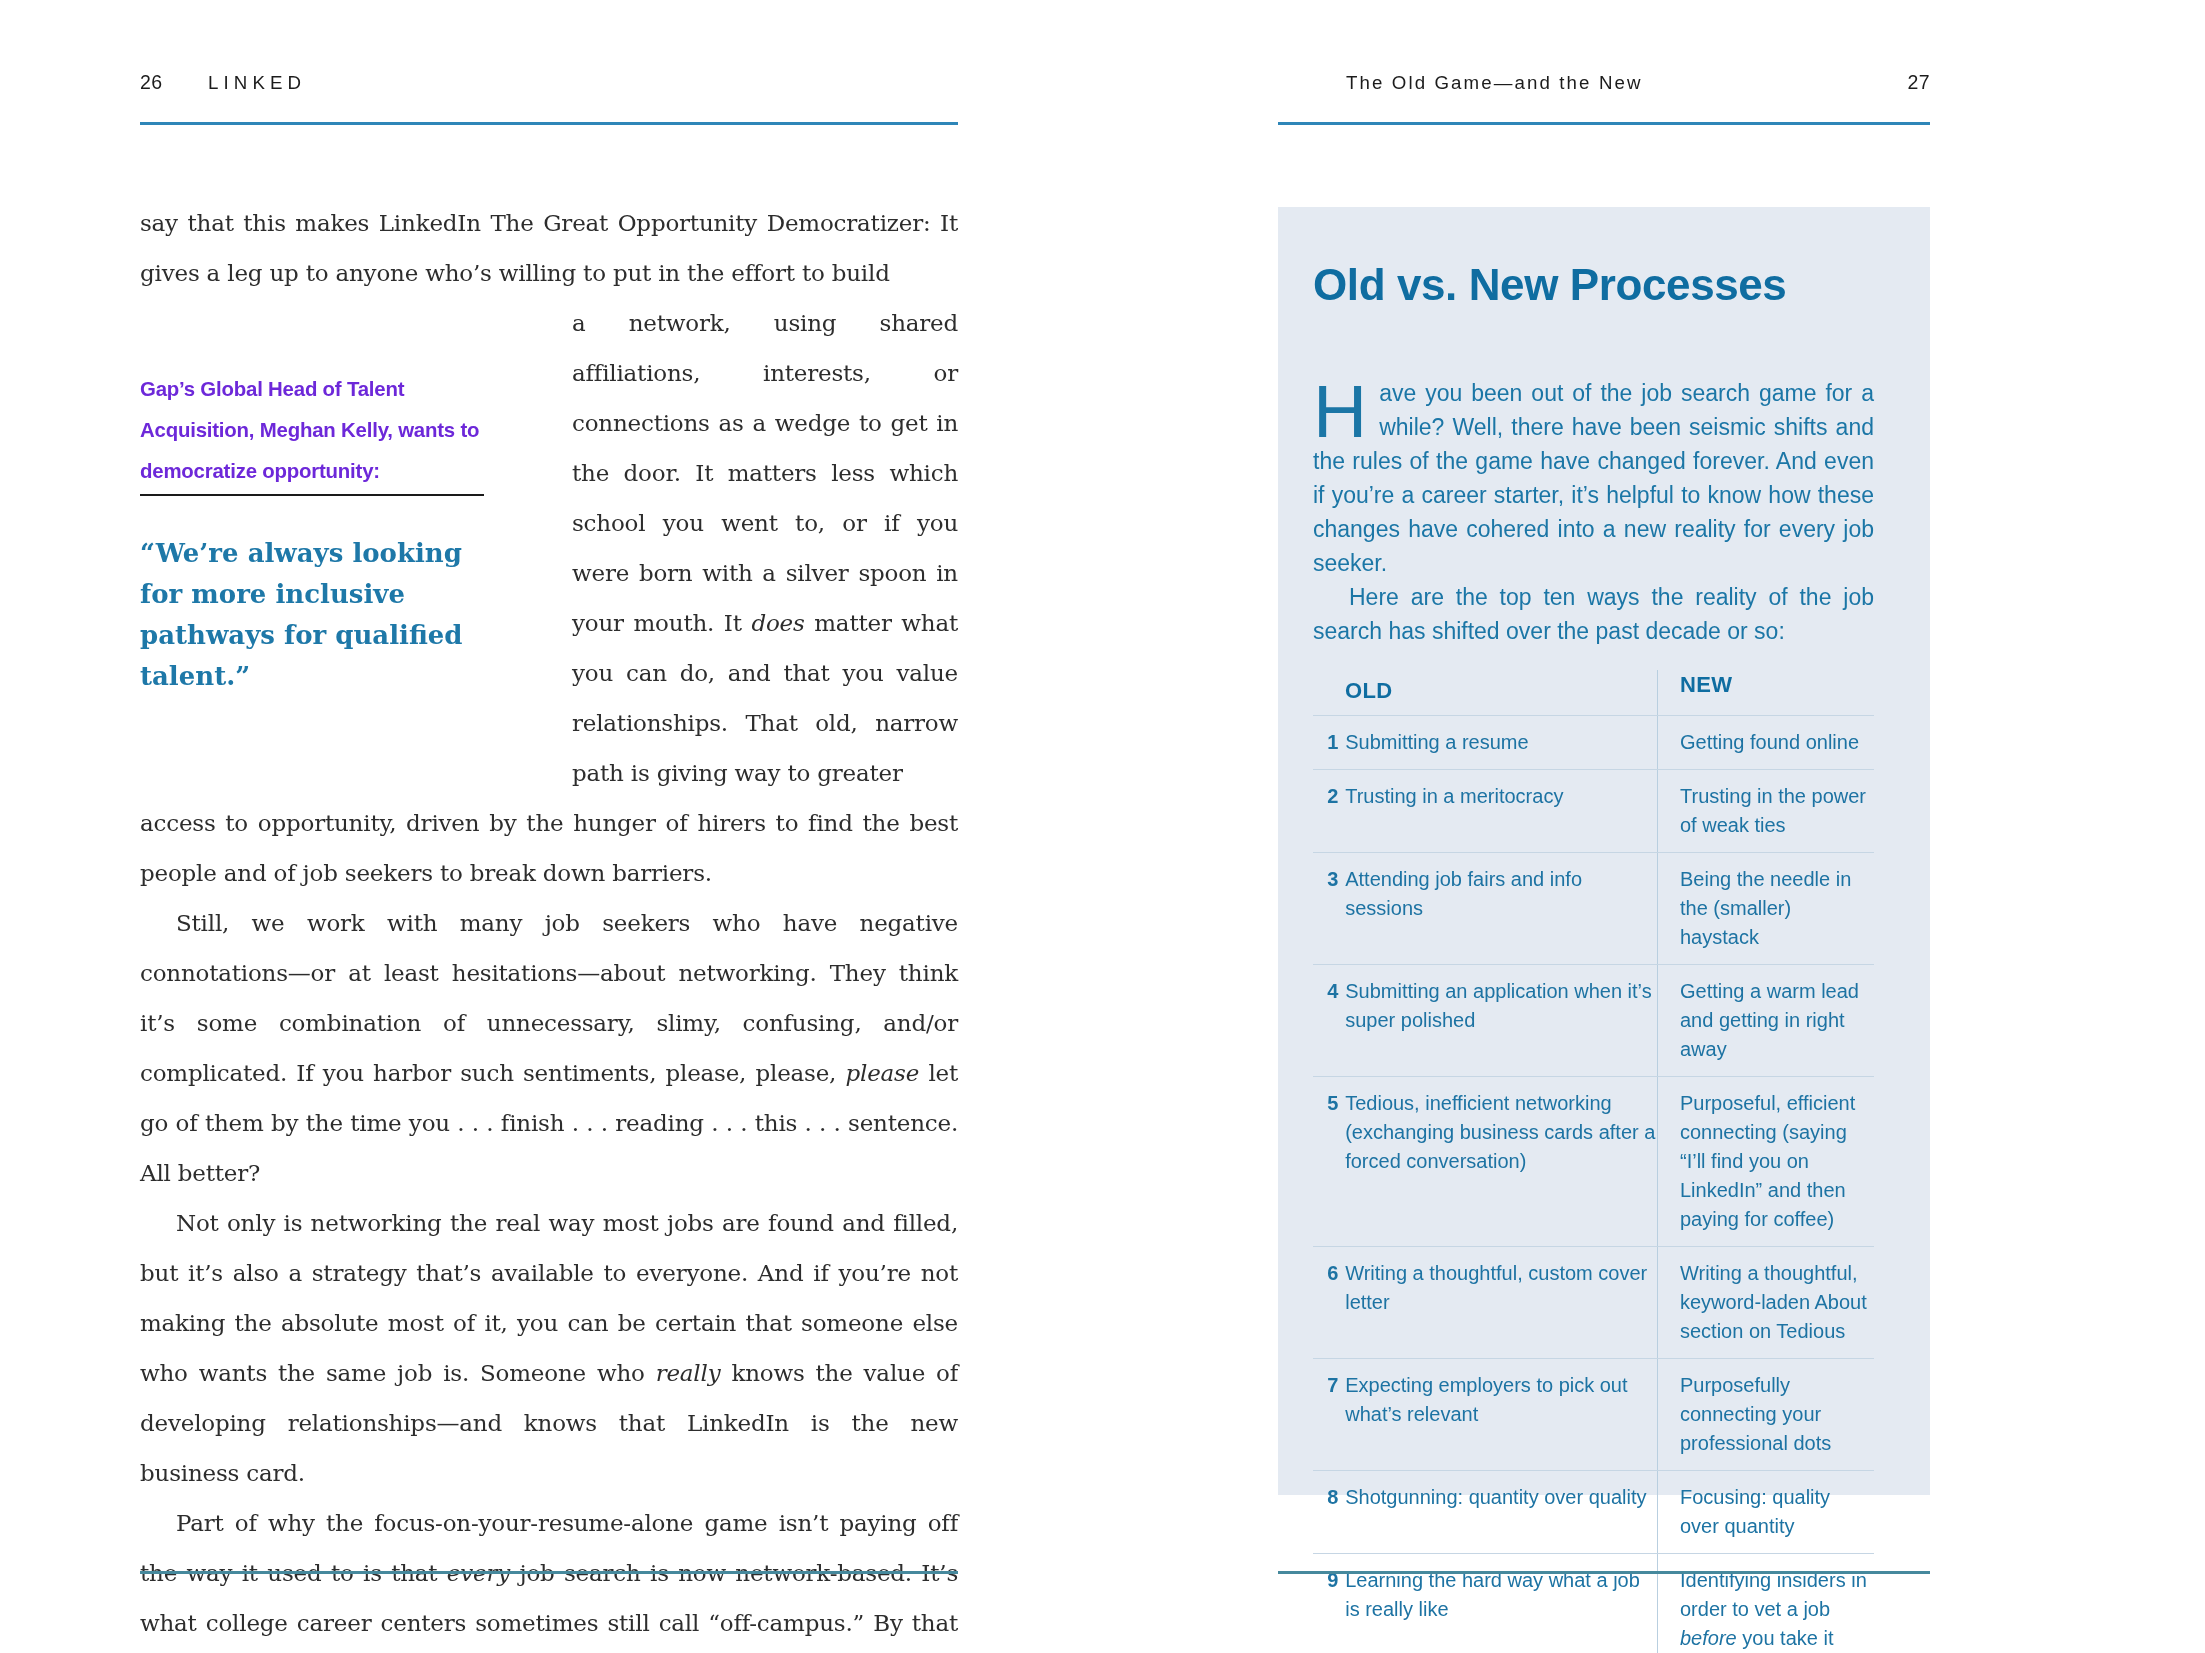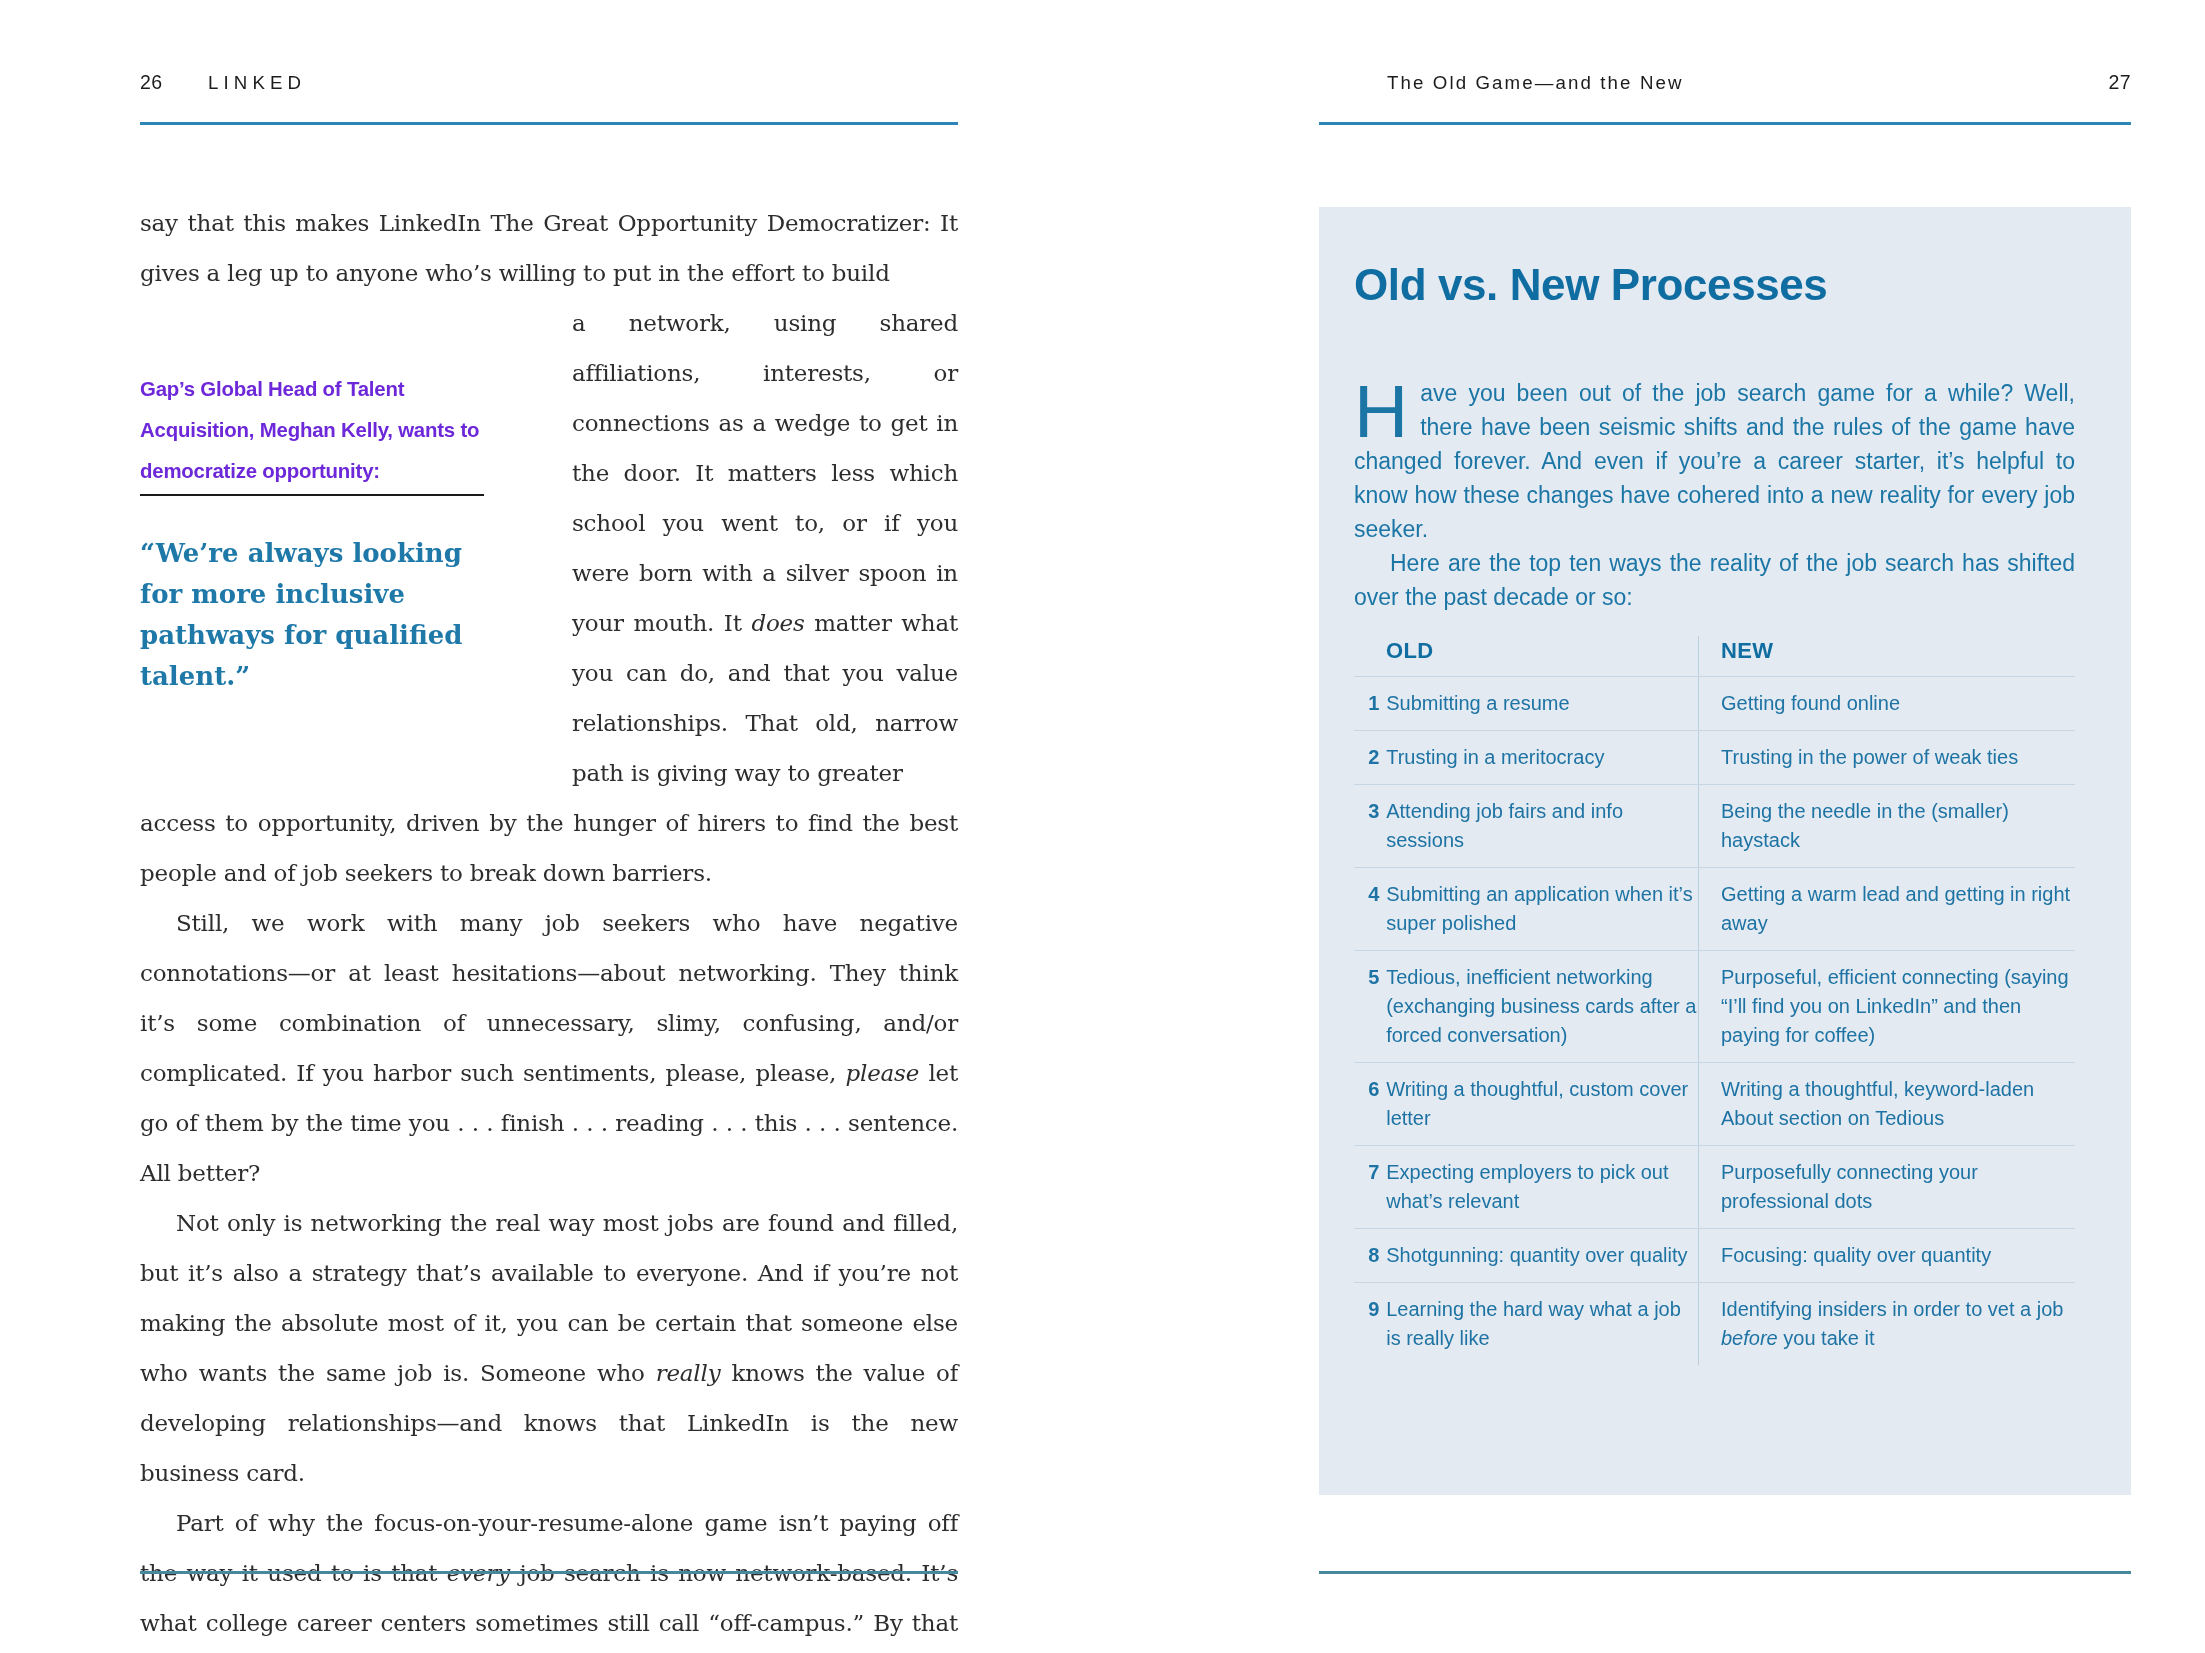--- a/index.html
+++ b/index.html
@@ -14,21 +14,21 @@
     --table-divider:#b9cfe0;
   }
   html,body{margin:0;padding:0;background:#ffffff;}
   .spread{
     position:relative;width:2205px;height:1654px;background:#ffffff;
     font-family:"DejaVu Serif",serif;color:var(--body-text);
     overflow:hidden;
   }
   .page{position:absolute;top:0;height:1654px;}
   .page-left{left:140px;width:818px;}
-  .page-right{left:1319px;width:812px;}
+  .page-right{left:1278px;width:652px;}
 
   
   .running{position:absolute;top:71px;left:0;width:100%;display:flex;align-items:baseline;
     font-family:"Liberation Sans",sans-serif;color:#1c1c1c;}
   .pnum{width:68px;font-size:19.5px;letter-spacing:0.4px;}
   .pnum.right{text-align:right;}
   .rtitle{flex:1;text-align:left;font-size:18.7px;}
   .rtitle.caps{letter-spacing:5.1px;}
   .rtitle.tracked{letter-spacing:2.1px;}
   .head-rule{position:absolute;top:122px;left:0;width:100%;height:2.5px;background:var(--header-rule);}
@@ -57,21 +57,21 @@
   .bintro.first{margin-top:66px;}
   .bintro.indent2{text-indent:36px;}
   .dropcap{float:left;font-size:75px;line-height:61px;margin:5.1px 12px 0 0;color:var(--accent-blue);}
 
   
   .otable{margin-top:22px;font-family:"Liberation Sans",sans-serif;font-size:20px;
     line-height:29px;color:#1d73a3;}
   .thead{display:flex;}
   .colhead{font-weight:bold;font-size:22px;color:var(--heading-blue);letter-spacing:0.4px;}
   .tcell-old{width:344px;display:flex;box-sizing:border-box;flex:none;}
-  .thead .tcell-old{padding-left:32px;padding-bottom:10.2px;}
+  .thead .tcell-old{padding-left:32px;padding-bottom:10.2px;margin-top:6px;}
   .tcell-new{flex:1;border-left:1.7px solid var(--table-divider);padding-left:22px;}
   .thead .tcell-new{padding-bottom:10.2px;}
   .trow{display:flex;border-top:1.7px solid var(--table-line);}
   .trow .tcell-old{padding-top:12px;padding-bottom:12px;}
   .trow .tcell-new{padding-top:12px;padding-bottom:12px;}
   .tnum{width:25.4px;text-align:right;margin-right:6.8px;font-weight:bold;flex:none;}
   .ttext{flex:1;}
   em{font-style:italic;}
 </style>
 </head>

